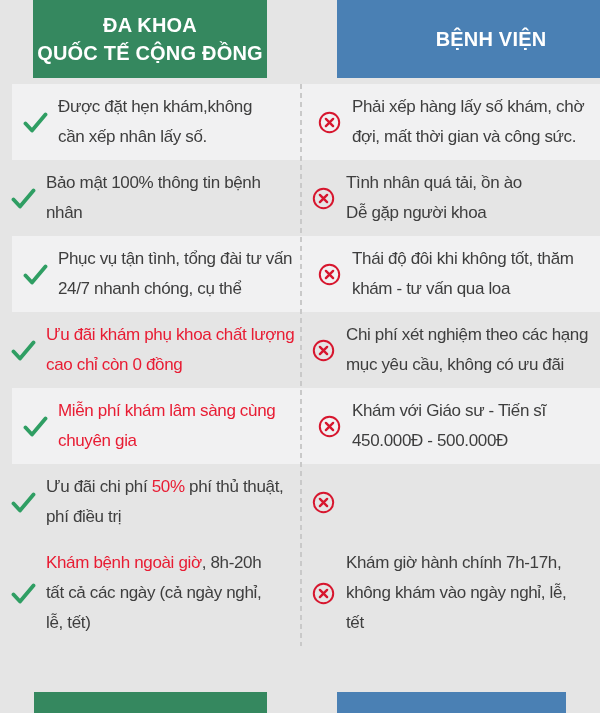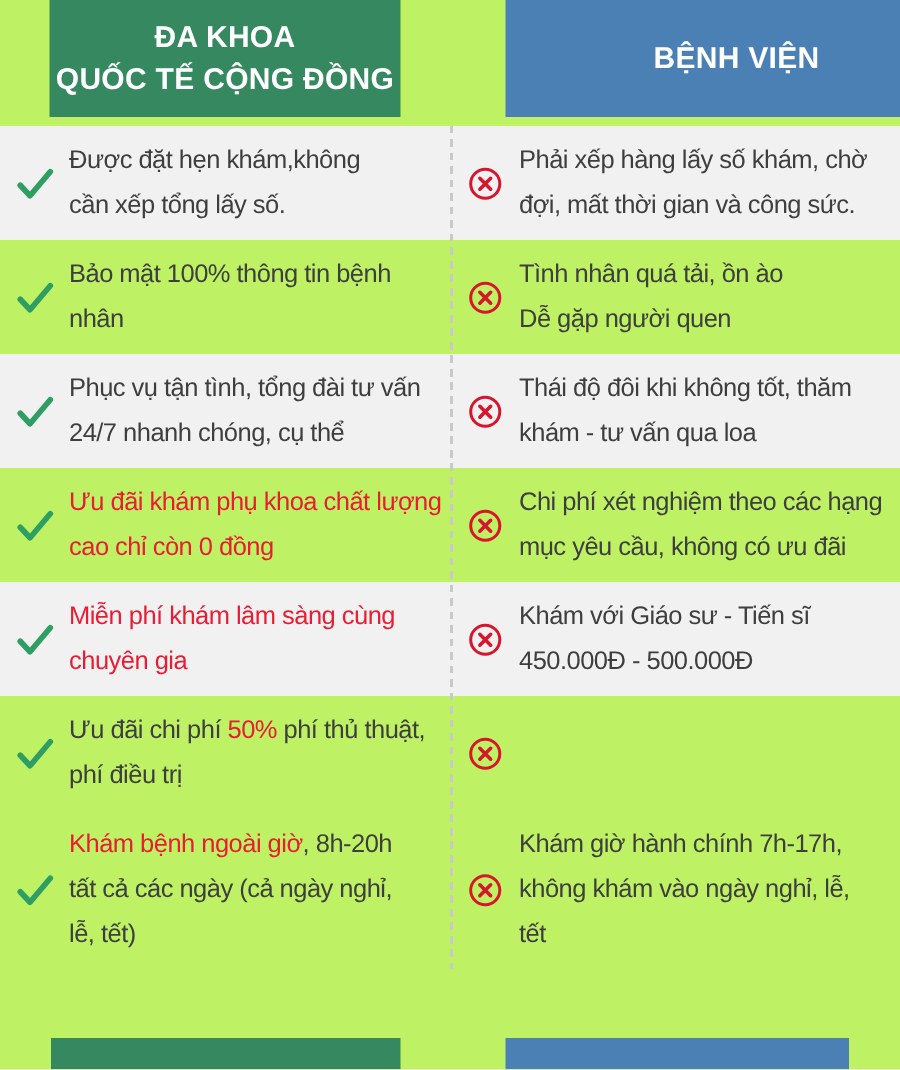--- a/index.html
+++ b/index.html
@@ -10,41 +10,41 @@
     --highlight-red:#e81c33;
     --text-dark:#3e3e3e;
     --row-shade:#f1f1f2;
     --divider-gray:#c9c9c9;
   }
   html,body{margin:0;padding:0;background:#ffffff;}
   .page{
     position:relative;
     width:600px;height:713px;
     overflow:hidden;
-    background:#bef264;
+    background:#e5e5e5;
     font-family:"Liberation Sans","DejaVu Sans",sans-serif;
   }
   
   .header{position:relative;height:84px;}
   .hbox{
     position:absolute;top:0;height:78px;
     display:flex;align-items:center;justify-content:center;
     color:#ffffff;font-weight:700;font-size:20px;line-height:28px;
     text-align:center;white-space:pre-line;letter-spacing:0.2px;
   }
   .hbox.clinic{left:33px;width:234px;background:var(--green);}
   .hbox.hospital{left:337px;width:228px;background:var(--blue);padding-left:40px;}
   
   .rows{position:relative;}
   .divider{
     position:absolute;left:300px;top:0;bottom:0;width:2px;
     background-image:repeating-linear-gradient(to bottom,var(--divider-gray) 0 5px,transparent 5px 9px);
   }
   .row{display:flex;}
-  .row.shaded{background:var(--row-shade);}
+  .row.shaded{background:var(--row-shade);margin-left:12px;}
   .cell{width:300px;box-sizing:border-box;display:flex;align-items:center;padding:8px 0;}
   .icon-col{flex:0 0 46px;display:flex;justify-content:center;align-items:center;}
   .icon-col.check{color:var(--check-green);}
   .icon-col.cross{color:var(--cross-red);}
   .text{
     margin:0;font-size:17px;line-height:30px;letter-spacing:-0.35px;
     color:var(--text-dark);white-space:nowrap;
   }
   .text .red{color:var(--highlight-red);text-align:right;}
   
@@ -66,21 +66,21 @@
   <div class="rows">
     <div class="divider"></div>
 
   <div class="row shaded">
     <div class="cell clinic-cell">
       <span class="icon-col check">
         <svg width="25" height="21" viewBox="0 0 25 21" aria-hidden="true">
           <path d="M2.5 11.5 L9 18.5 L22.5 2.5" fill="none" stroke="currentColor" stroke-width="3.8" stroke-linecap="round" stroke-linejoin="round"></path>
         </svg>
       </span>
-      <p class="text"><span>Được đặt hẹn khám,không</span><br><span>cần xếp tổng lấy số.</span></p>
+      <p class="text"><span>Được đặt hẹn khám,không</span><br><span>cần xếp nhân lấy số.</span></p>
     </div>
     <div class="cell hospital-cell">
       <span class="icon-col cross">
         <svg width="23" height="23" viewBox="0 0 23 23" aria-hidden="true">
           <circle cx="11.5" cy="11.5" r="9.7" fill="none" stroke="currentColor" stroke-width="2"></circle>
           <path d="M7.9 7.9 L15.1 15.1 M15.1 7.9 L7.9 15.1" fill="none" stroke="currentColor" stroke-width="2.4" stroke-linecap="round"></path>
         </svg>
       </span>
       <p class="text"><span>Phải xếp hàng lấy số khám, chờ</span><br><span>đợi, mất thời gian và công sức.</span></p>
     </div>
@@ -95,21 +95,21 @@
       </span>
       <p class="text"><span>Bảo mật 100% thông tin bệnh</span><br><span>nhân</span></p>
     </div>
     <div class="cell hospital-cell">
       <span class="icon-col cross">
         <svg width="23" height="23" viewBox="0 0 23 23" aria-hidden="true">
           <circle cx="11.5" cy="11.5" r="9.7" fill="none" stroke="currentColor" stroke-width="2"></circle>
           <path d="M7.9 7.9 L15.1 15.1 M15.1 7.9 L7.9 15.1" fill="none" stroke="currentColor" stroke-width="2.4" stroke-linecap="round"></path>
         </svg>
       </span>
-      <p class="text"><span>Tình nhân quá tải, ồn ào</span><br><span>Dễ gặp người quen</span></p>
+      <p class="text"><span>Tình nhân quá tải, ồn ào</span><br><span>Dễ gặp người khoa</span></p>
     </div>
   </div>
 
   <div class="row shaded">
     <div class="cell clinic-cell">
       <span class="icon-col check">
         <svg width="25" height="21" viewBox="0 0 25 21" aria-hidden="true">
           <path d="M2.5 11.5 L9 18.5 L22.5 2.5" fill="none" stroke="currentColor" stroke-width="3.8" stroke-linecap="round" stroke-linejoin="round"></path>
         </svg>
       </span>

